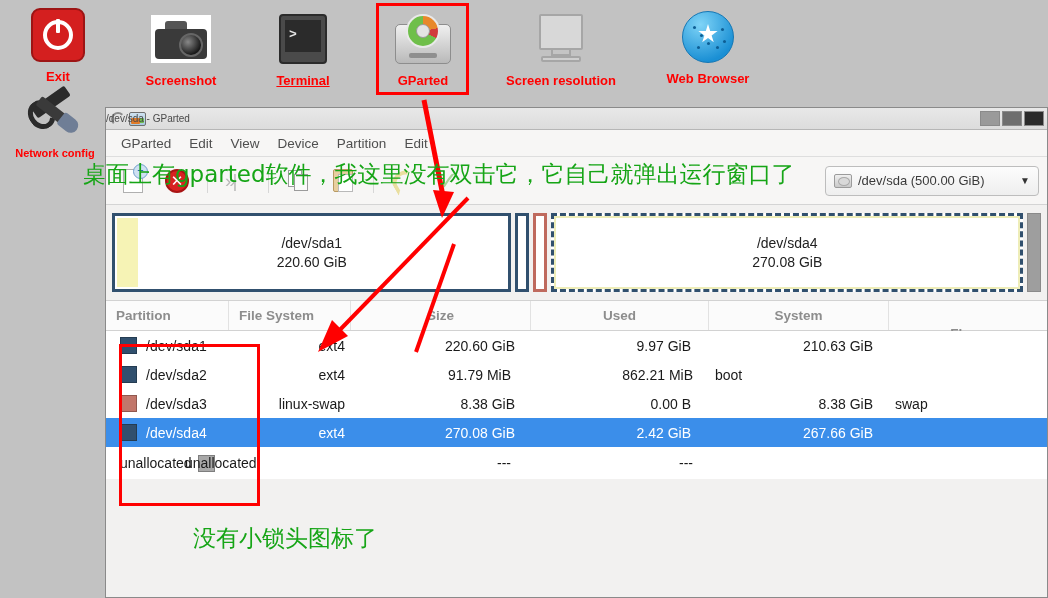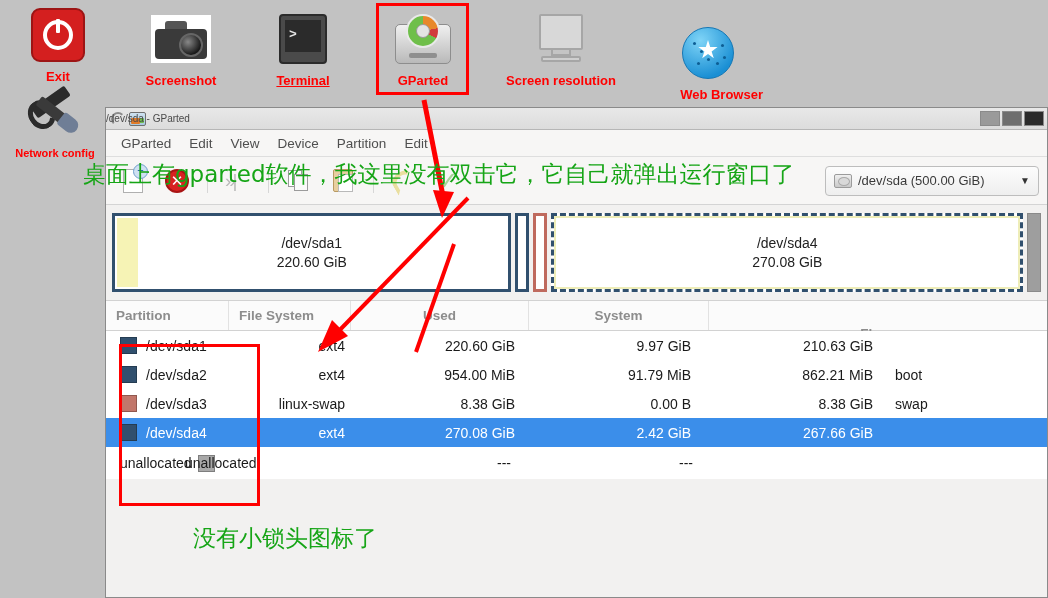--- a/index.html
+++ b/index.html
@@ -370,21 +370,21 @@
     <span class="glyph">
       <span class="ic-mon">
           <span class="m"></span>
           <span class="st"></span>
           <span class="b"></span>
         </span>
     </span>
     <span class="label">Screen resolution</span>
   </div>
 
-  <div class="desk-icon" style="left:653px;top:22px;text-align:right;">
+  <div class="desk-icon" style="left:653px;top:6px;">
     <span class="glyph">
       <span class="ic-web">
         <span class="dots">
           <i style="left:10px;top:14px;"></i>
             <i style="left:17px;top:22px;"></i>
           <i style="left:24px;top:30px;"></i>
             <i style="left:33px;top:34px;"></i>
           <i style="left:40px;top:28px;"></i>
             <i style="left:14px;top:34px;"></i>
           <i style="left:38px;top:16px;"></i>
@@ -484,20 +484,21 @@
         <span>270.08 GiB</span>
       </span>
     </div>
 
     <div class="unalloc-end"></div>
   </div>
 
   <div class="thead">
     <div style="width:123px;">Partition</div>
     <div style="width:122px;">File System</div>
+    <div style="width:180px;justify-content:center;">Size</div>
     <div style="width:178px;justify-content:center;">Used</div>
     <div style="width:180px;justify-content:center;">System</div>
     <div style="flex:1;justify-content:center;margin-top:32px;">Flags</div>
   </div>
 
   <div>
 
     <div class="trow">
       <span class="c-part">
         <i class="sw" style="background:#31506e;"></i>
@@ -509,21 +510,20 @@
       <span class="c-unused">210.63 GiB</span>
       <span class="c-flags"></span>
     </div>
 
     <div class="trow">
       <span class="c-part">
         <i class="sw" style="background:#31506e;"></i>
         <em style="font-style:normal;">/dev/sda2</em>
       </span>
       <span class="c-fs">ext4</span>
-      <span class="c-size">954.00 MiB</span>
       <span class="c-used">91.79 MiB</span>
       <span class="c-unused">862.21 MiB</span>
       <span class="c-flags">boot</span>
     </div>
 
     <div class="trow">
       <span class="c-part">
         <i class="sw" style="background:#c1766a;"></i>
         <em style="font-style:normal;">/dev/sda3</em>
       </span>

